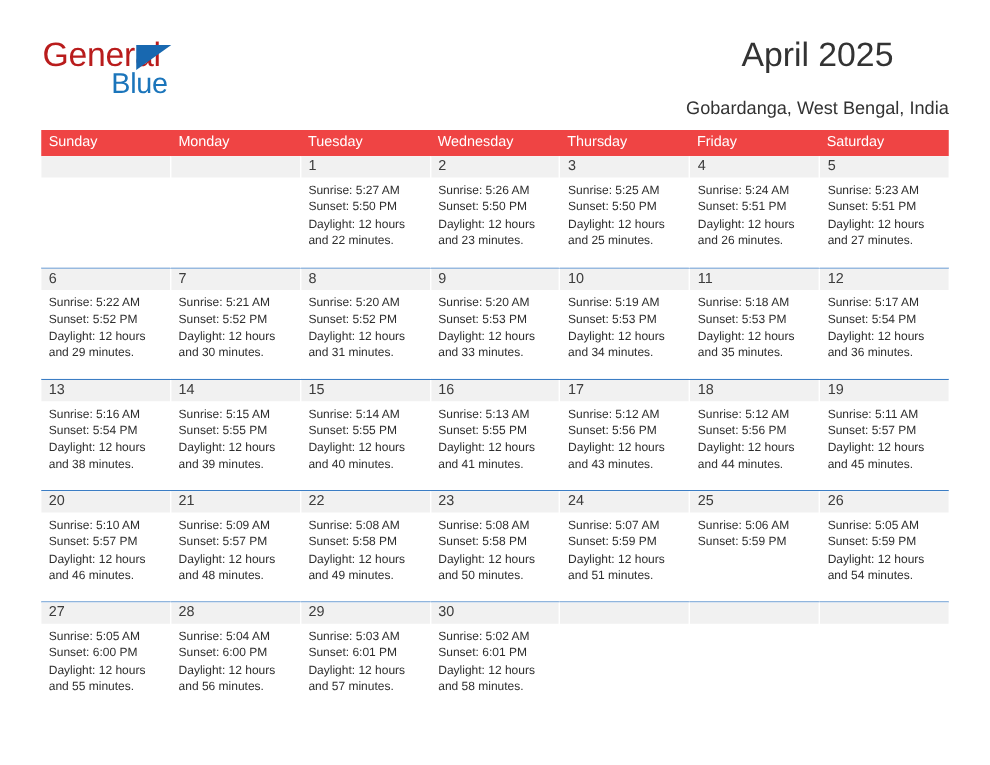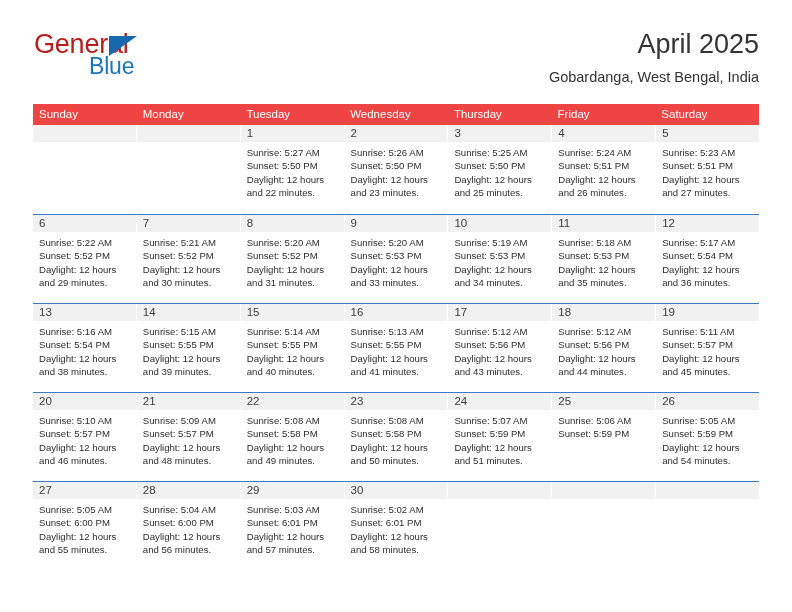--- a/index.html
+++ b/index.html
@@ -68,23 +68,24 @@
     position: absolute;
     right: 0;
     top: 0;
     text-align: right;
   }
   .cal-title {
     font-size: 27px;
     color: #333333;
     line-height: 32px;
     white-space: nowrap;
+    text-align: center;
   }
   .cal-subtitle {
-    margin-top: 8px;
+    margin-top: 18px;
     font-size: 14.5px;
     color: #333333;
     line-height: 18px;
     white-space: nowrap;
   }
 
   
   .calendar {
     position: absolute;
     left: 33px;

